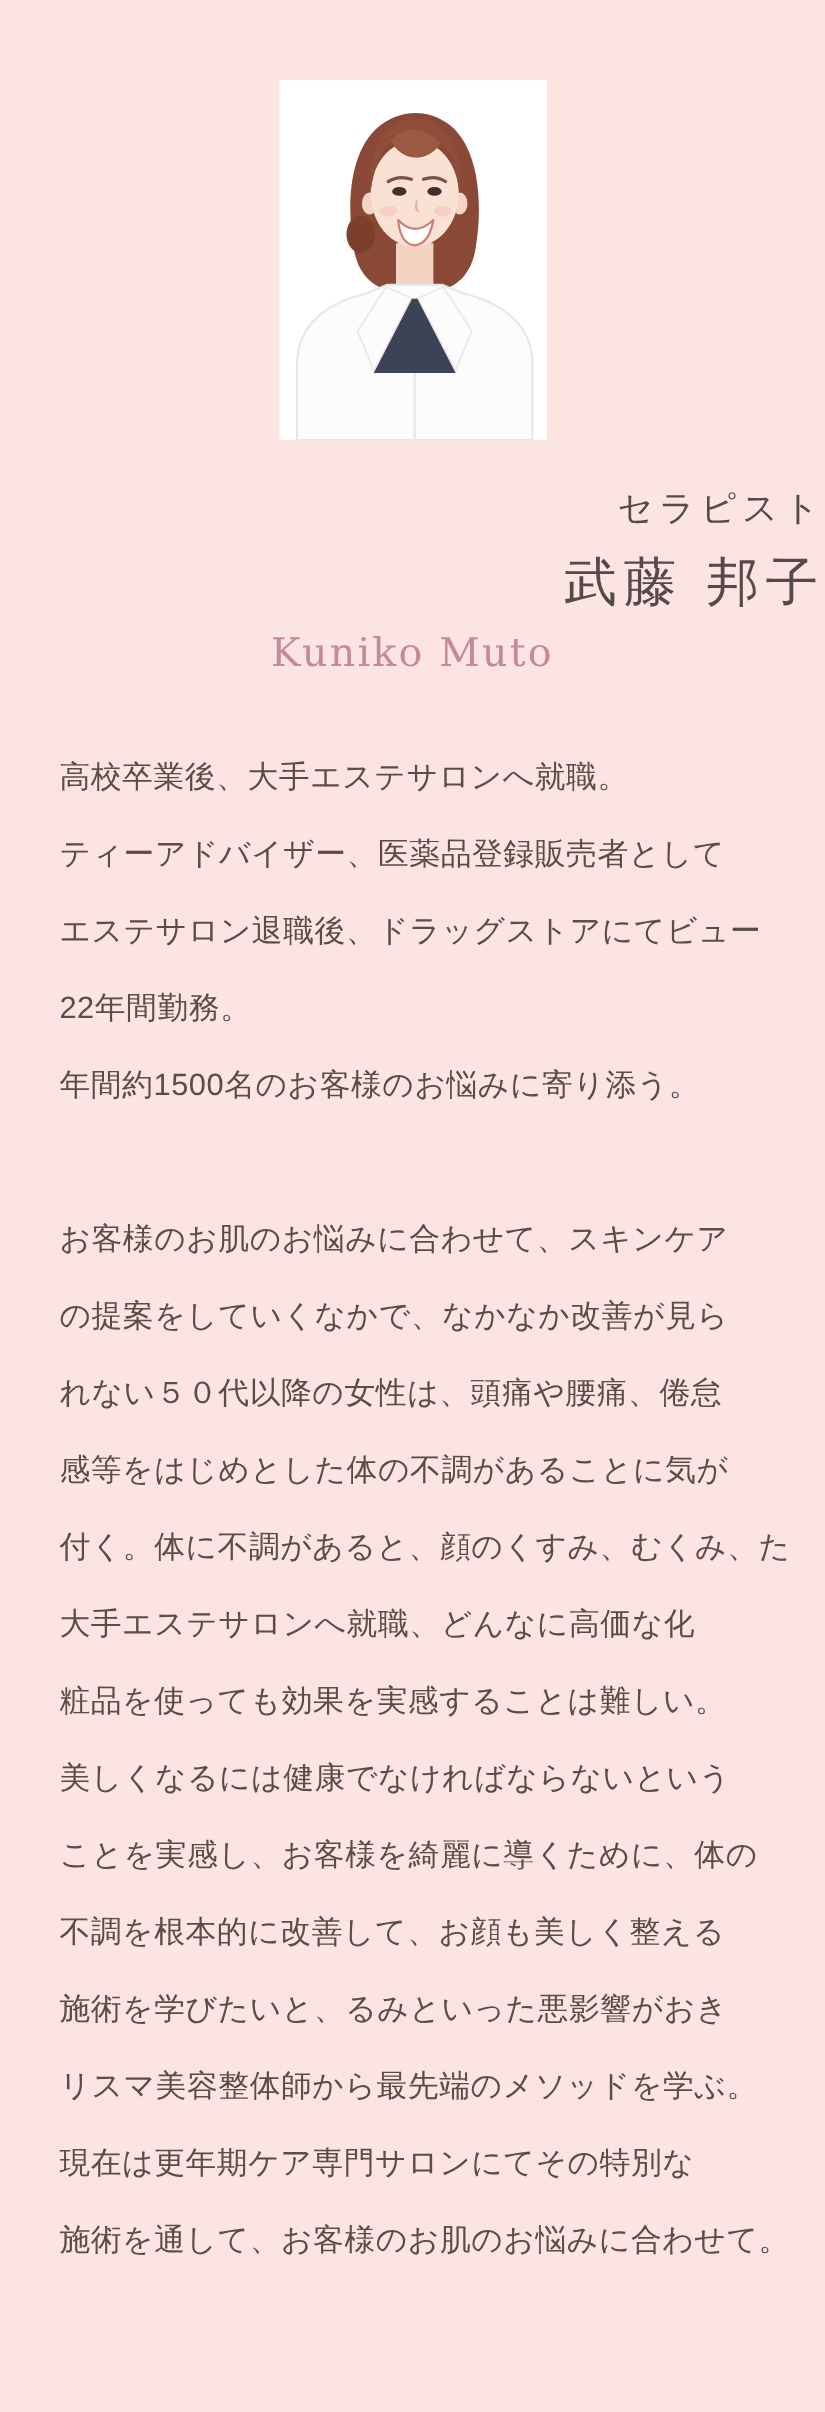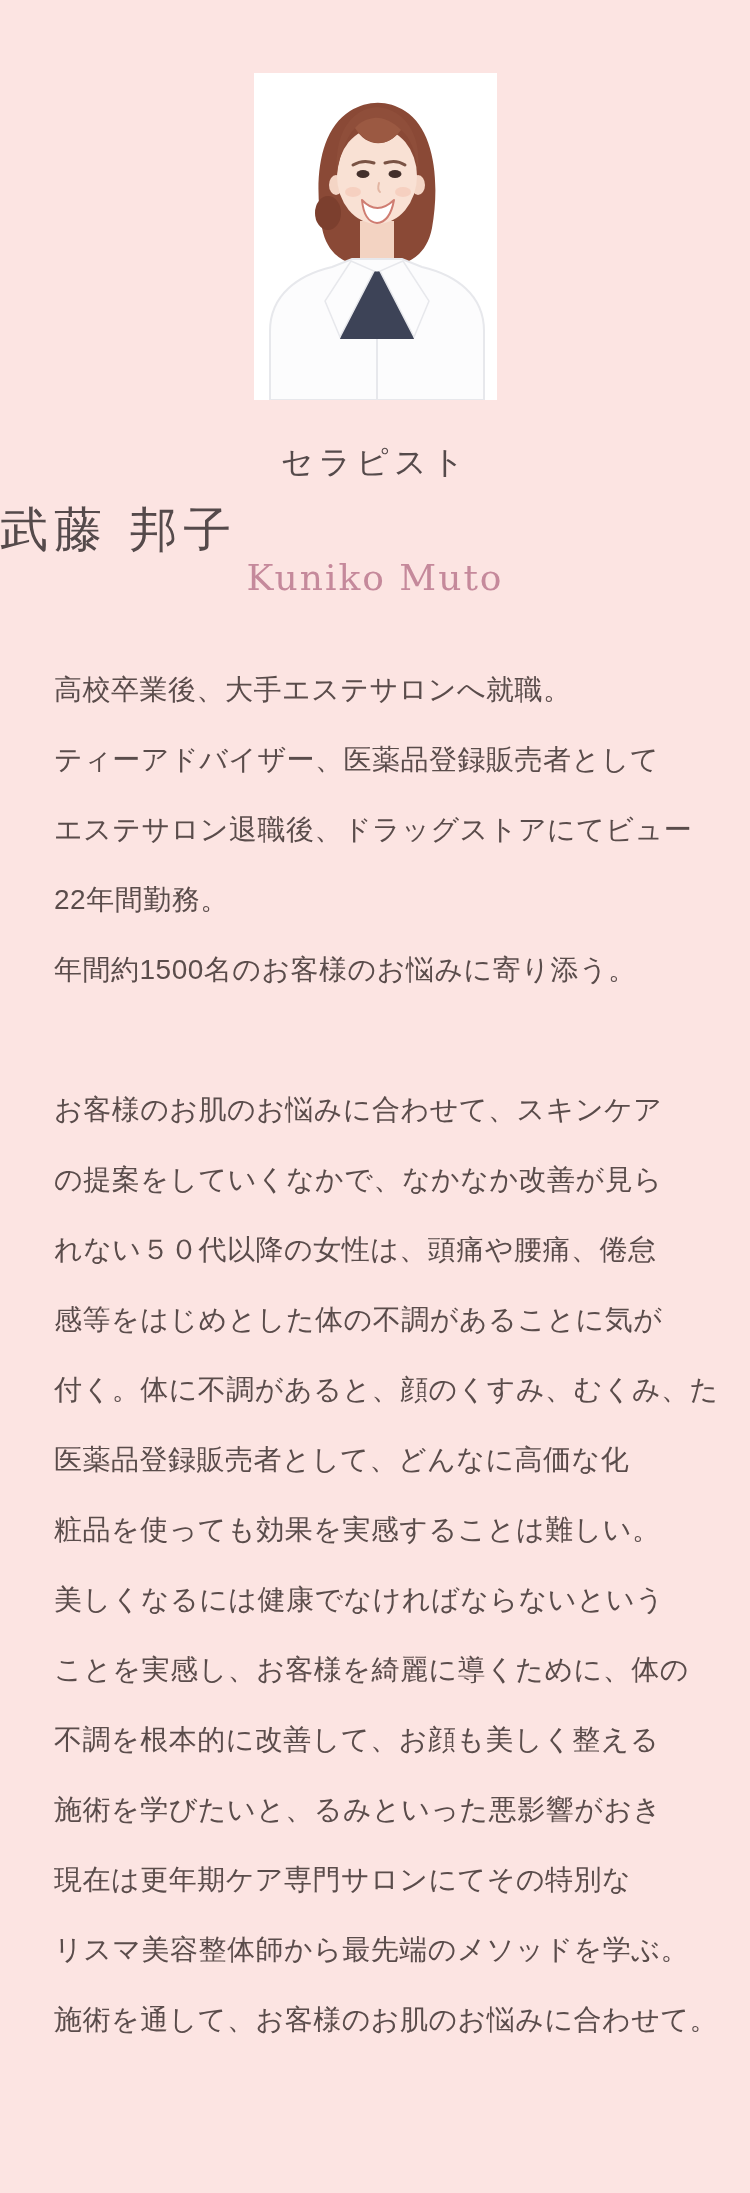--- a/index.html
+++ b/index.html
@@ -25,37 +25,38 @@
     width: 243px;
     height: 327px;
     margin: 73px auto 0;
     padding: 0;
     overflow: hidden;
     background: #ffffff;
   }
   .photo svg { display: block; width: 243px; height: 327px; }
   .role {
     margin-top: 46px;
-    text-align: center;
+    text-align: right;
     font-size: 32px;
     line-height: 32px;
     letter-spacing: 5px;
     color: #554a4b;
     font-weight: 400;
   }
   .name {
     margin: 24px 0 0 0;
-    text-align: left;
+    text-align: right;
     font-size: 48px;
     line-height: 55px;
     letter-spacing: 6px;
     color: #554a4b;
     font-weight: 500;
   }
   .romaji {
+    margin-top: 16px;
     text-align: center;
     font-size: 36px;
     line-height: 42px;
     letter-spacing: 2px;
     color: #c5899b;
     font-weight: 400;
   }
   .bio {
     margin-top: 56px;
     padding: 0 54px;
@@ -126,25 +127,25 @@
       <span class="line">エステサロン退職後、ドラッグストアにてビュー</span>
       <span class="line">22年間勤務。</span>
       <span class="line">年間約1500名のお客様のお悩みに寄り添う。</span>
     </p>
     <p class="para story">
       <span class="line">お客様のお肌のお悩みに合わせて、スキンケア</span>
       <span class="line">の提案をしていくなかで、なかなか改善が見ら</span>
       <span class="line">れない５０代以降の女性は、頭痛や腰痛、倦怠</span>
       <span class="line">感等をはじめとした体の不調があることに気が</span>
       <span class="line">付く。体に不調があると、顔のくすみ、むくみ、た</span>
-      <span class="line">医薬品登録販売者として、どんなに高価な化</span>
+      <span class="line">大手エステサロンへ就職、どんなに高価な化</span>
       <span class="line">粧品を使っても効果を実感することは難しい。</span>
       <span class="line">美しくなるには健康でなければならないという</span>
       <span class="line">ことを実感し、お客様を綺麗に導くために、体の</span>
       <span class="line">不調を根本的に改善して、お顔も美しく整える</span>
       <span class="line">施術を学びたいと、るみといった悪影響がおき</span>
+      <span class="line">リスマ美容整体師から最先端のメソッドを学ぶ。</span>
       <span class="line">現在は更年期ケア専門サロンにてその特別な</span>
-      <span class="line">リスマ美容整体師から最先端のメソッドを学ぶ。</span>
       <span class="line">施術を通して、お客様のお肌のお悩みに合わせて。</span>
     </p>
   </section>
 
 </main>
 
 </body></html>

